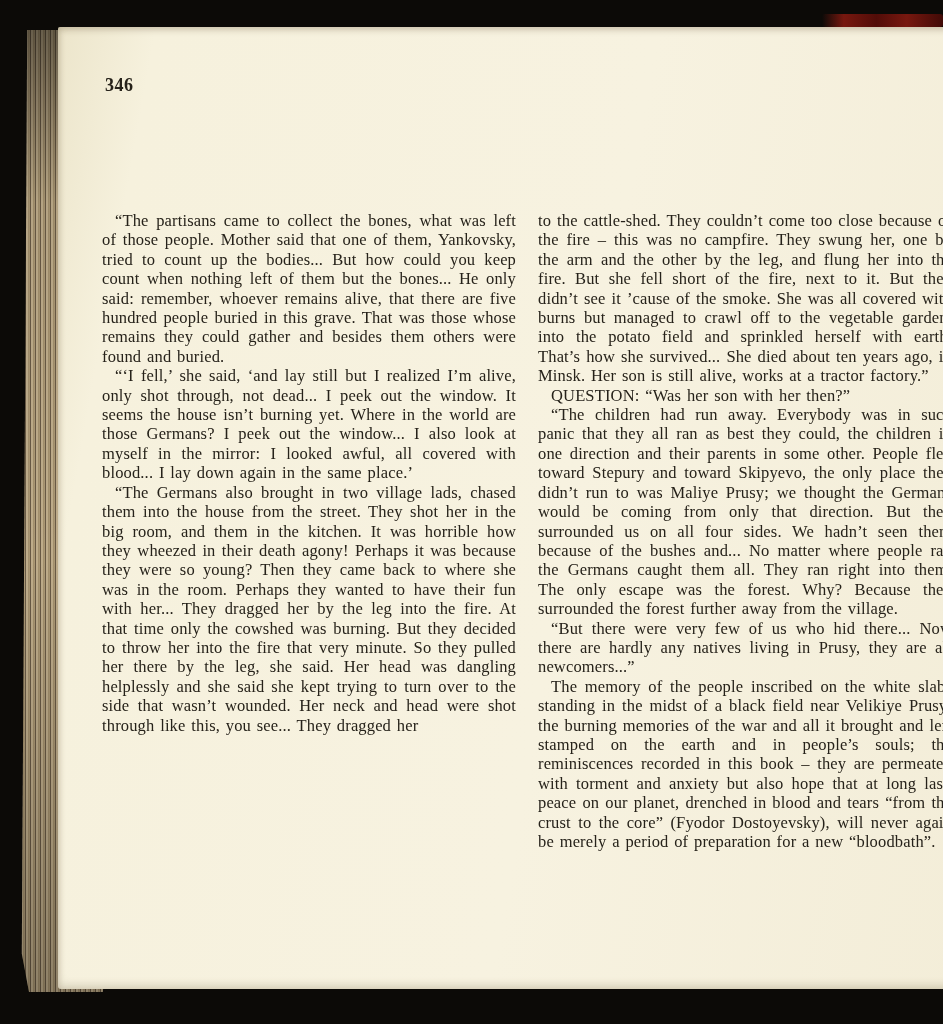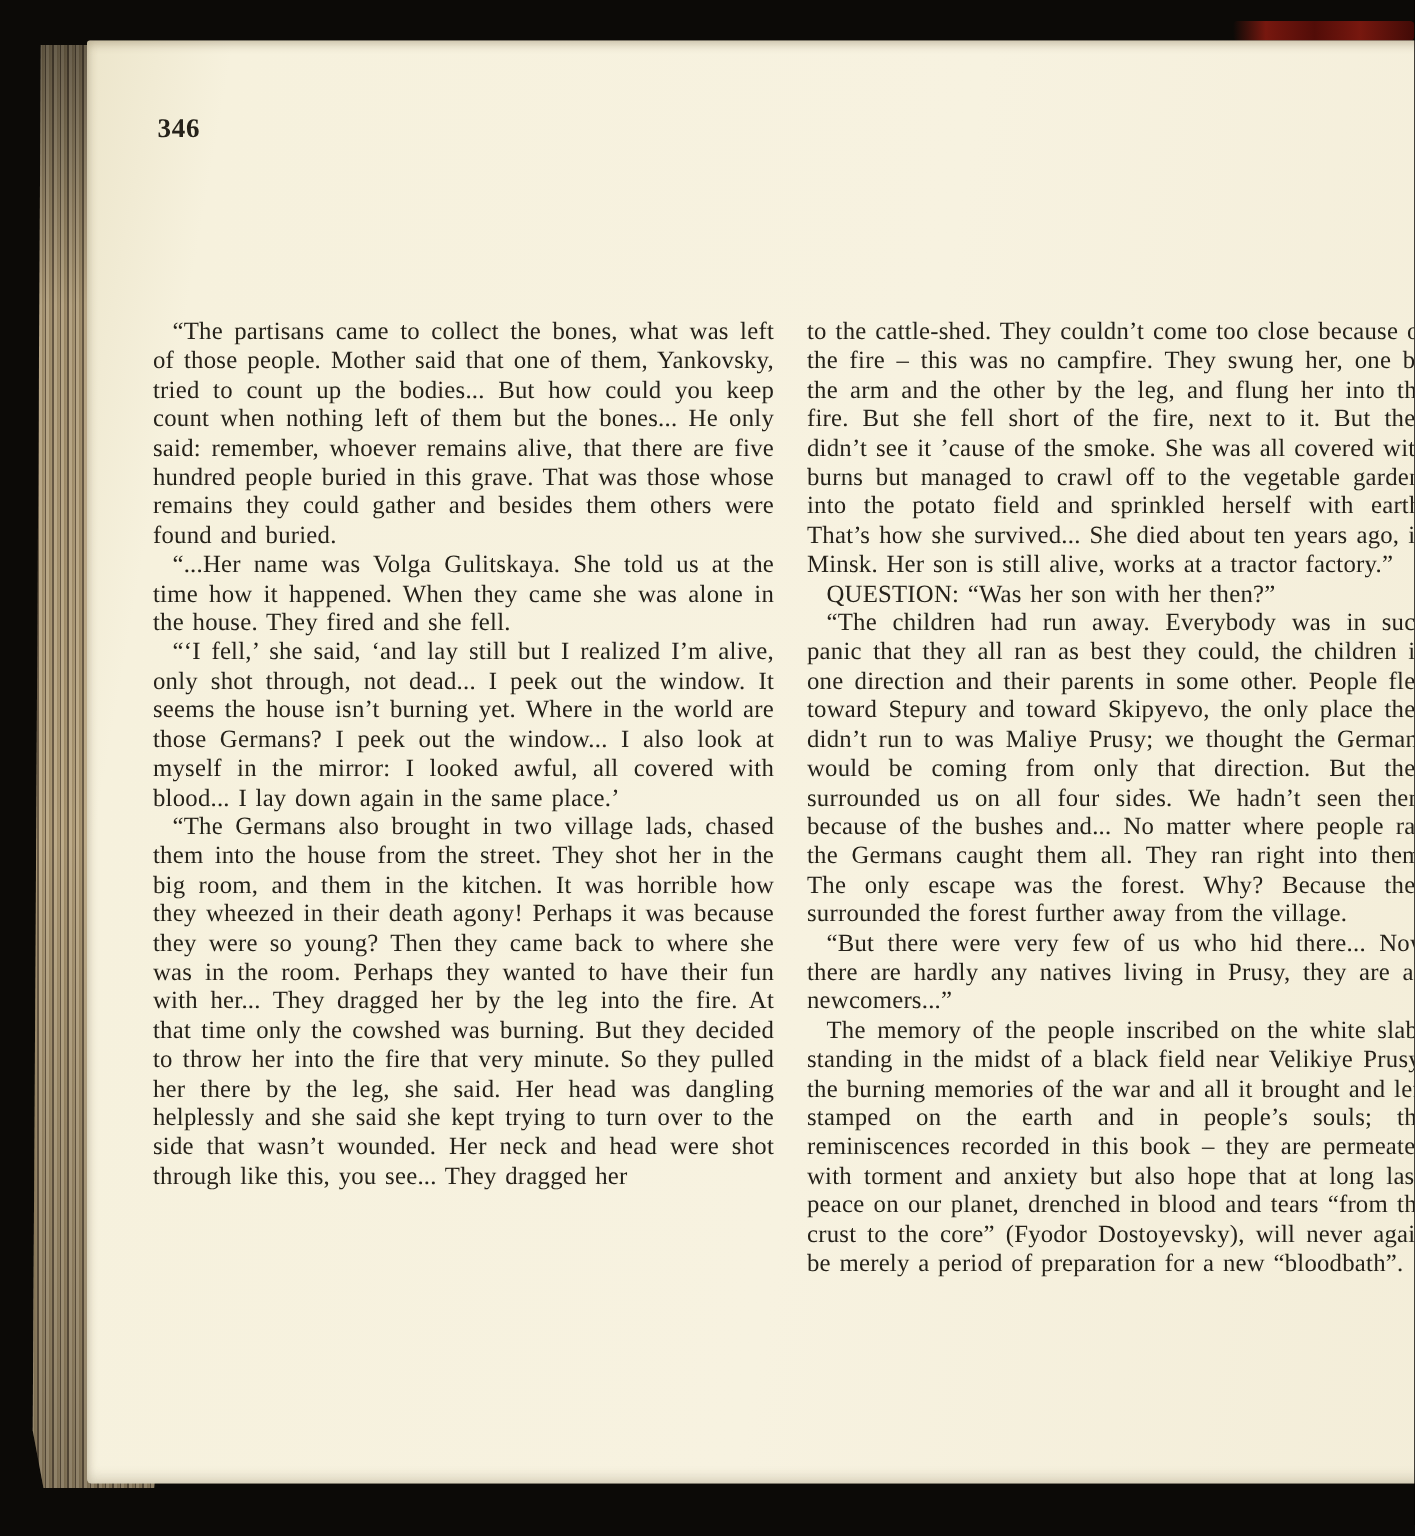--- a/index.html
+++ b/index.html
@@ -69,21 +69,20 @@
 
   <div class="cover-sliver"></div>
 
   <div class="page">
 
     <div class="page-number">346</div>
 
     <div class="columns">
       <div class="column column-left">
           <p>“The partisans came to collect the bones, what was left of those people. Mother said that one of them, Yankovsky, tried to count up the bodies... But how could you keep count when nothing left of them but the bones... He only said: remember, whoever remains alive, that there are five hundred people buried in this grave. That was those whose remains they could gather and besides them others were found and buried.</p>
-          <p>“...Her name was Volga Gulitskaya. She told us at the time how it happened. When they came she was alone in the house. They fired and she fell.</p>
           <p>“‘I fell,’ she said, ‘and lay still but I realized I’m alive, only shot through, not dead... I peek out the window. It seems the house isn’t burning yet. Where in the world are those Germans? I peek out the window... I also look at myself in the mirror: I looked awful, all covered with blood... I lay down again in the same place.’</p>
           <p>“The Germans also brought in two village lads, chased them into the house from the street. They shot her in the big room, and them in the kitchen. It was horrible how they wheezed in their death agony! Perhaps it was because they were so young? Then they came back to where she was in the room. Perhaps they wanted to have their fun with her... They dragged her by the leg into the fire. At that time only the cowshed was burning. But they decided to throw her into the fire that very minute. So they pulled her there by the leg, she said. Her head was dangling helplessly and she said she kept trying to turn over to the side that wasn’t wounded. Her neck and head were shot through like this, you see... They dragged her</p>
         </div>
       <div class="column column-right">
           <p>to the cattle-shed. They couldn’t come too close because of the fire – this was no campfire. They swung her, one by the arm and the other by the leg, and flung her into the fire. But she fell short of the fire, next to it. But they didn’t see it ’cause of the smoke. She was all covered with burns but managed to crawl off to the vegetable garden, into the potato field and sprinkled herself with earth. That’s how she survived... She died about ten years ago, in Minsk. Her son is still alive, works at a tractor factory.”</p>
           <p>QUESTION: “Was her son with her then?”</p>
           <p>“The children had run away. Everybody was in such panic that they all ran as best they could, the children in one direction and their parents in some other. People fled toward Stepury and toward Skipyevo, the only place they didn’t run to was Maliye Prusy; we thought the Germans would be coming from only that direction. But they surrounded us on all four sides. We hadn’t seen them because of the bushes and... No matter where people ran the Germans caught them all. They ran right into them. The only escape was the forest. Why? Because they surrounded the forest further away from the village.</p>
           <p>“But there were very few of us who hid there... Now there are hardly any natives living in Prusy, they are all newcomers...”</p>
           <p>The memory of the people inscribed on the white slabs standing in the midst of a black field near Velikiye Prusy; the burning memories of the war and all it brought and left stamped on the earth and in people’s souls; the reminiscences recorded in this book – they are permeated with torment and anxiety but also hope that at long last, peace on our planet, drenched in blood and tears “from the crust to the core” (Fyodor Dostoyevsky), will never again be merely a period of preparation for a new “bloodbath”.</p>
         </div>

